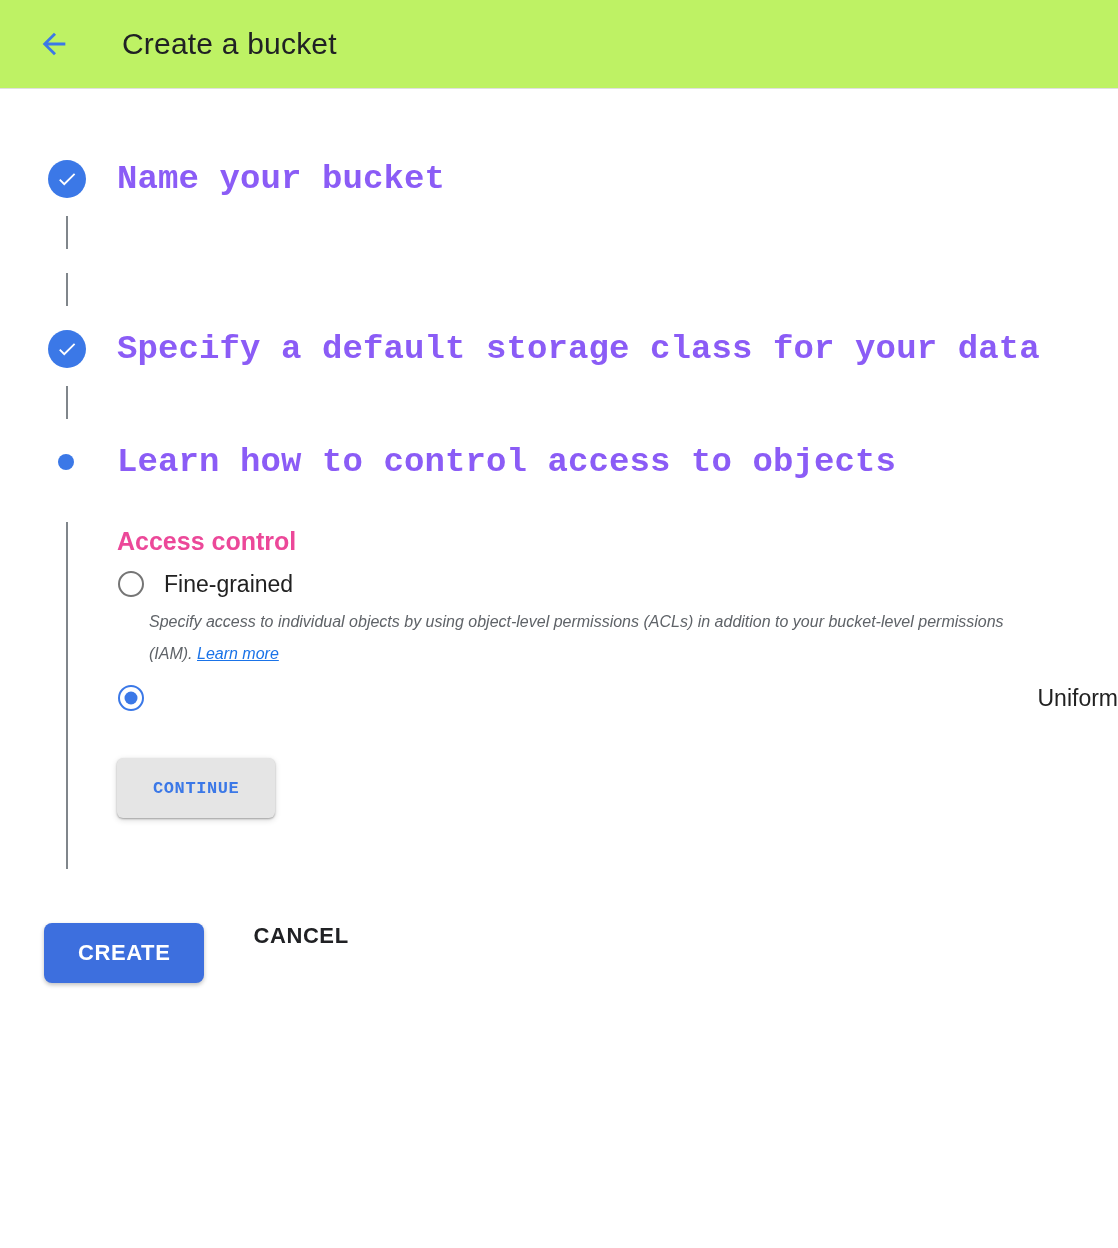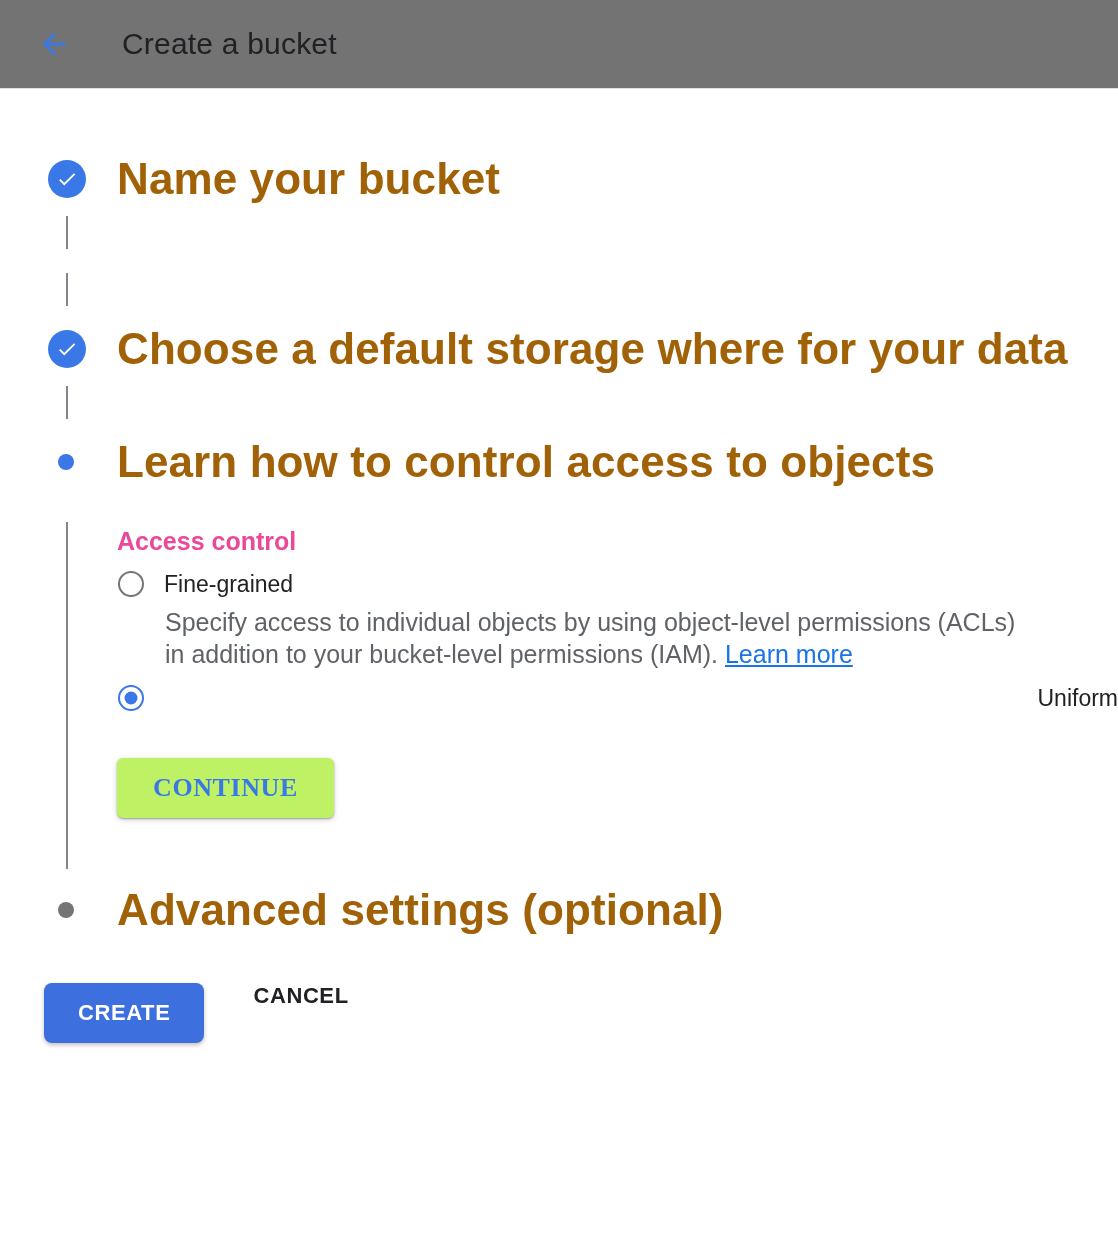--- a/index.html
+++ b/index.html
@@ -11,21 +11,21 @@
     color: #212121;
     position: relative;
   }
 
   
   .header {
     height: 89px;
     display: flex;
     align-items: center;
     border-bottom: 1px solid #e0e0e0;
-    background: #737373;
+    background: #bef264;
   }
   .back-btn {
     width: 40px; height: 40px;
     margin-left: 34px;
     display: flex; align-items: center; justify-content: center;
     cursor: pointer;
     flex: 0 0 auto;
   }
   .back-btn svg { width: 34px; height: 34px; display: block; }
   .header-title {
@@ -40,25 +40,26 @@
   .stepper { margin-top: 71px; }
 
   .step {
     position: relative;
     padding-left: 117px;
     min-height: 38px;
     display: flex;
     align-items: center;
   }
   .step-title {
-    font-size: 44px;
+    font-size: 34px;
     font-weight: 700;
     line-height: 38px;
-    color: #a16207;
+    color: #8b5cf6;
     letter-spacing: 0.1px;
+    font-family: Liberation Mono, monospace;
   }
   .step-check {
     position: absolute;
     left: 48px; top: 0;
     width: 38px; height: 38px;
     border-radius: 50%;
     background: #3b78e7;
     display: flex; align-items: center; justify-content: center;
   }
   .step-check svg { width: 22px; height: 22px; display: block; }
@@ -120,43 +121,44 @@
     background: #3b78e7;
     transform: translate(-50%, -50%);
   }
   .radio-label {
     margin-left: 20px;
     font-size: 23px;
     line-height: 28px;
     color: #212121;
   }
   .radio-desc {
-    margin-left: 48px;
+    margin-left: 32px;
     margin-top: 8px;
     max-width: 856px;
-    font-size: 25px;
+    font-size: 16px;
     line-height: 32px;
     color: #5f6368;
+    font-style: italic;
   }
   .learn-more {
     color: #1a73e8;
     text-decoration: underline;
     cursor: pointer;
   }
 
   .continue-btn {
     margin-top: 46px;
     display: inline-block;
     height: 60px;
     padding: 0 36px;
-    background: #bef264;
+    background: #e5e5e5;
     border: none;
     border-radius: 6px;
-    font-family: Liberation Serif, serif;
-    font-size: 26px;
+    font-family: Liberation Mono, monospace;
+    font-size: 17px;
     font-weight: 700;
     letter-spacing: 0.6px;
     color: #3b78e7;
     box-shadow: 0 1px 2px rgba(0,0,0,0.3), 0 2px 6px rgba(0,0,0,0.15);
     cursor: pointer;
   }
 
   .advanced-step { margin-top: 22px; }
 
   
@@ -217,21 +219,21 @@
   <div class="connector"></div>
 
   <div class="connector"></div>
 
   <div class="step">
     <span class="step-check">
       <svg viewBox="0 0 24 24">
         <path d="M9 16.2L4.8 12l-1.4 1.4L9 19 21 7l-1.4-1.4L9 16.2z" fill="#ffffff"></path>
       </svg>
     </span>
-    <span class="step-title">Choose a default storage where for your data</span>
+    <span class="step-title">Specify a default storage class for your data</span>
   </div>
   <div class="connector"></div>
 
   <div class="step">
     <span class="step-dot dot-blue"></span>
     <span class="step-title">Learn how to control access to objects</span>
   </div>
 
   <div class="step-body">
     <div class="rail"></div>
@@ -247,23 +249,19 @@
 
     
     <div class="radio-row second" role="radio" aria-checked="true">
       <span class="radio-outer selected"></span>
       <span class="radio-label">Uniform</span>
     </div>
 
     <button class="continue-btn">CONTINUE</button>
   </div>
 
-  <div class="step advanced-step">
-    <span class="step-dot dot-gray"></span>
-    <span class="step-title">Advanced settings (optional)</span>
-  </div>
 
 </div>
 
 <div class="footer-actions">
   <button class="create-btn">CREATE</button>
   <button class="cancel-btn">CANCEL</button>
 </div>
 
 </body></html>

